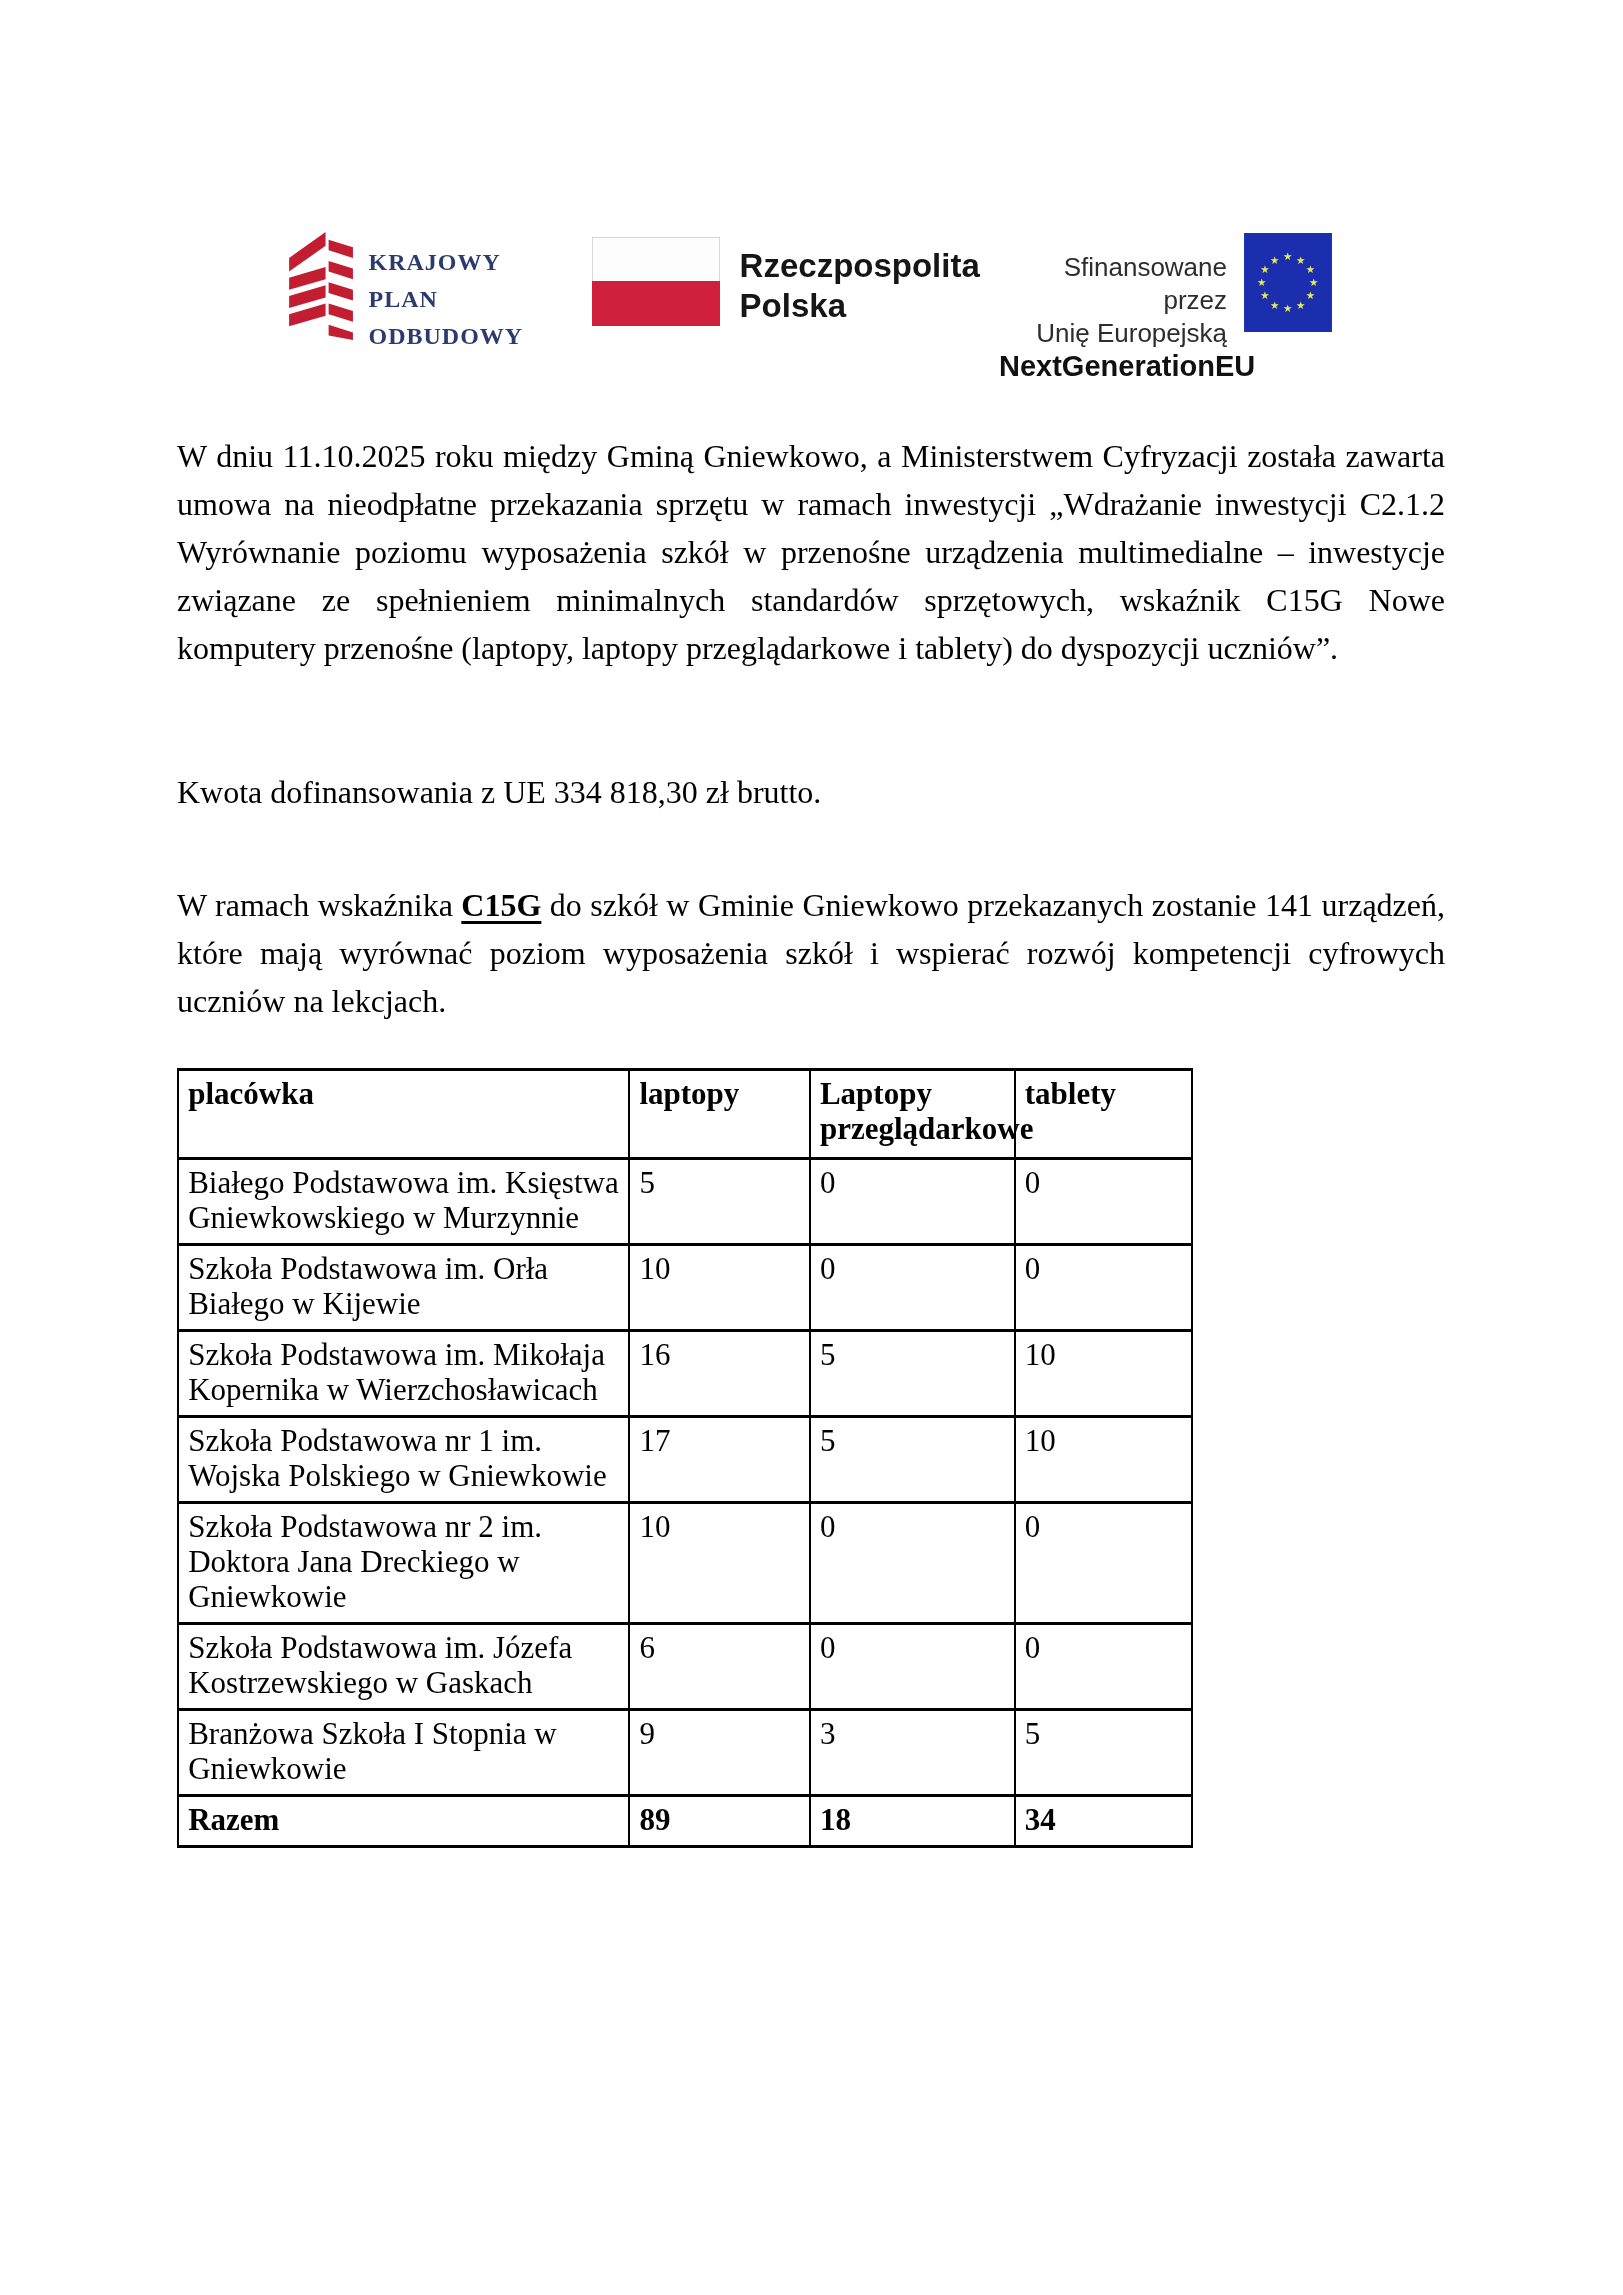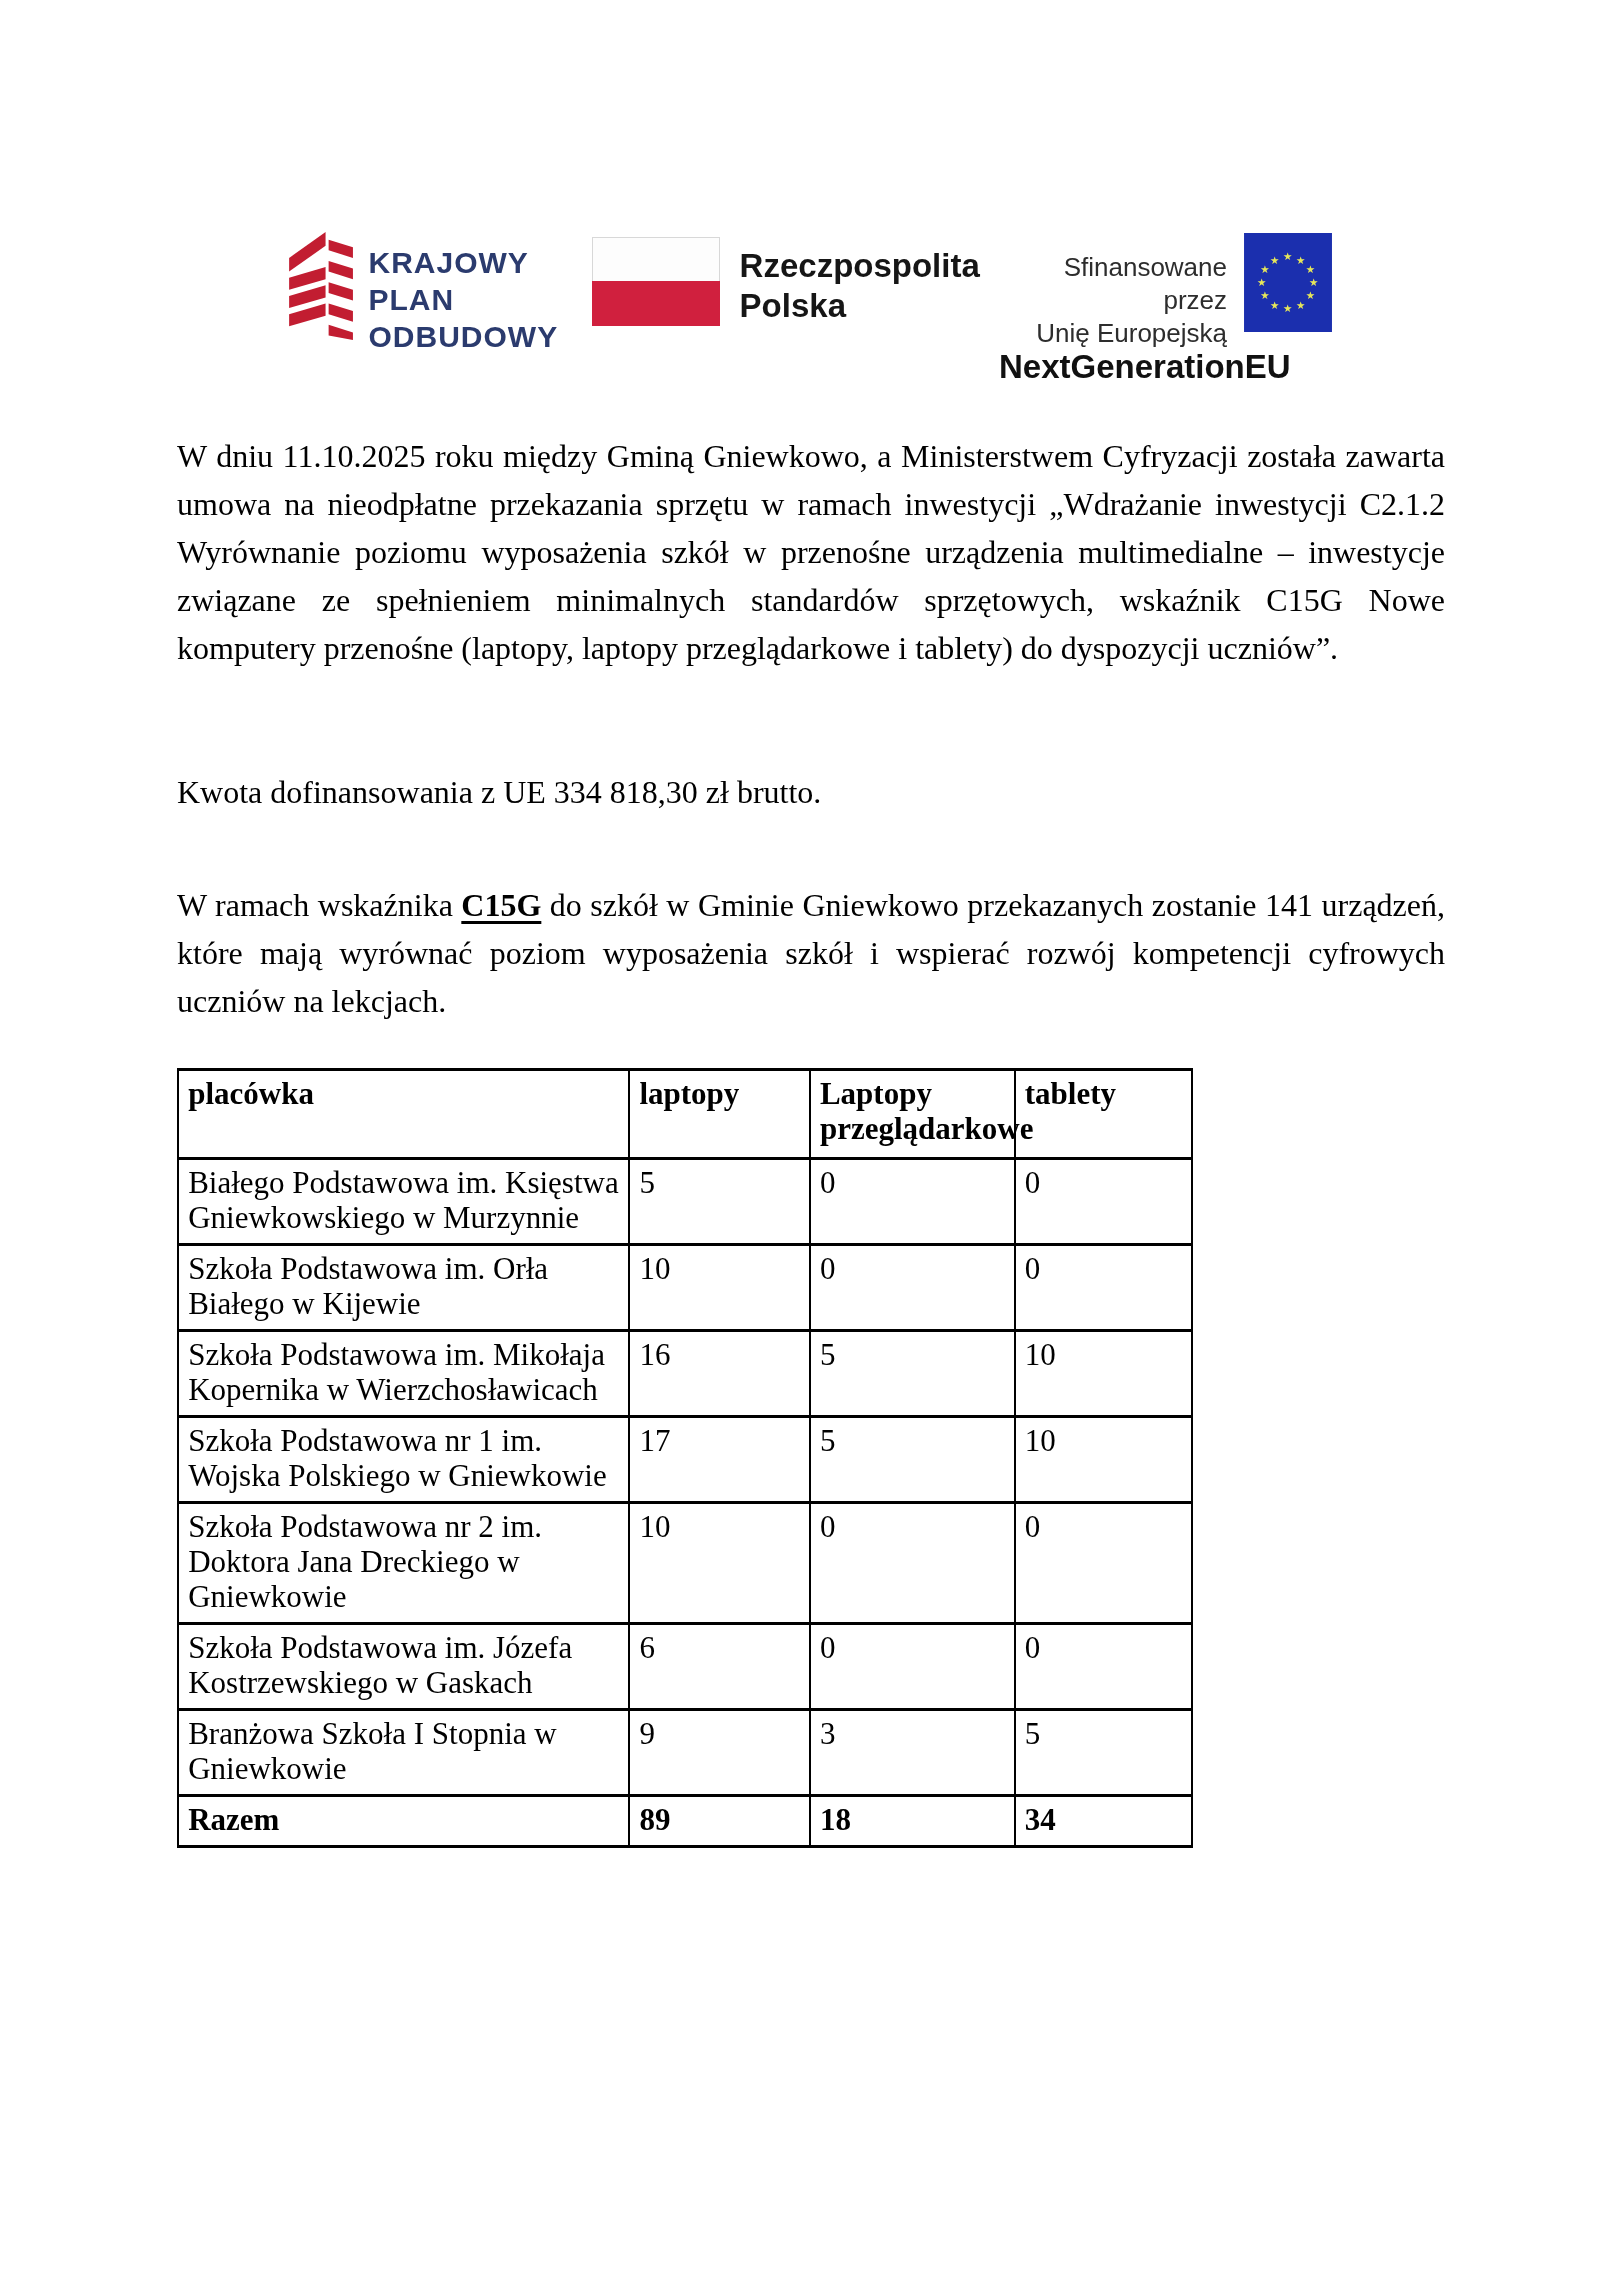--- a/index.html
+++ b/index.html
@@ -10,32 +10,32 @@
     margin:0 auto;
     background:#ffffff;
     font-family:"Liberation Serif", serif;
     color:#000;
     overflow:hidden;
   }
   
   .logo-band{position:relative;height:347px;}
   .logo{position:absolute;display:flex;align-items:flex-start;}
   .kpo{left:281px;top:226px;}
-  .kpo-text{margin-left:10.5px;margin-top:18.3px;font-family:Liberation Sans, sans-serif;
-    font-weight:bold;font-size:30px;line-height:37px;color:#2b3b6e;letter-spacing:1px;}
+  .kpo-text{margin-left:10.5px;margin-top:18.3px;font-family:Liberation Serif, serif;
+    font-weight:bold;font-size:24px;line-height:37px;color:#2b3b6e;letter-spacing:1px;}
   .pl{left:592px;top:237px;}
   .pl-flag{width:128px;height:90px;}
   .pl-top{height:43px;background:#fdfdfd;border:1.3px solid #d8d8d8;border-bottom:none;}
   .pl-bottom{height:45px;background:#d0203e;}
   .pl-text{margin-left:19.6px;margin-top:9.2px;font-family:"Liberation Sans",sans-serif;
     font-weight:bold;font-size:33px;line-height:40px;color:#161616;}
   .eu{left:999px;top:233px;}
   .eu-text{width:228px;text-align:right;margin-right:17px;margin-top:18px;
     font-family:"Liberation Sans",sans-serif;font-size:26px;line-height:33px;color:#2d2d2d;}
-  .eu-text .eu-bold{font-weight:bold;font-size:33px;color:#111;}
+  .eu-text .eu-bold{font-weight:bold;font-size:29px;color:#111;}
   .eu-flag{display:block;}
   
   .body-text{font-size:32px;line-height:48px;margin-left:177px;margin-right:178px;}
   .p1{margin-top:85px;margin-bottom:0;text-align:justify;}
   .p2{margin-top:96px;margin-bottom:0;}
   .p3{margin-top:65px;margin-bottom:0;text-align:justify;}
   .c15g{font-weight:bold;text-decoration:underline;text-decoration-thickness:3.3px;text-underline-offset:4.6px;}
   
   table{margin:43px 0 0 177px;width:1016px;border-collapse:collapse;table-layout:fixed;}
   th,td{

